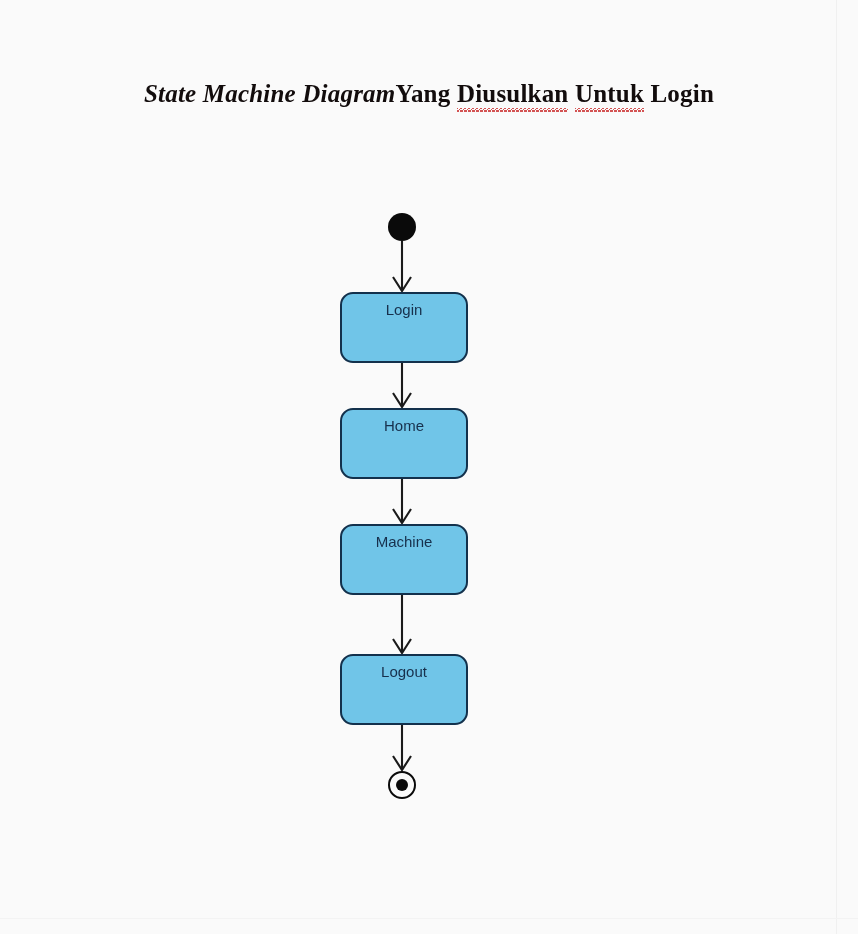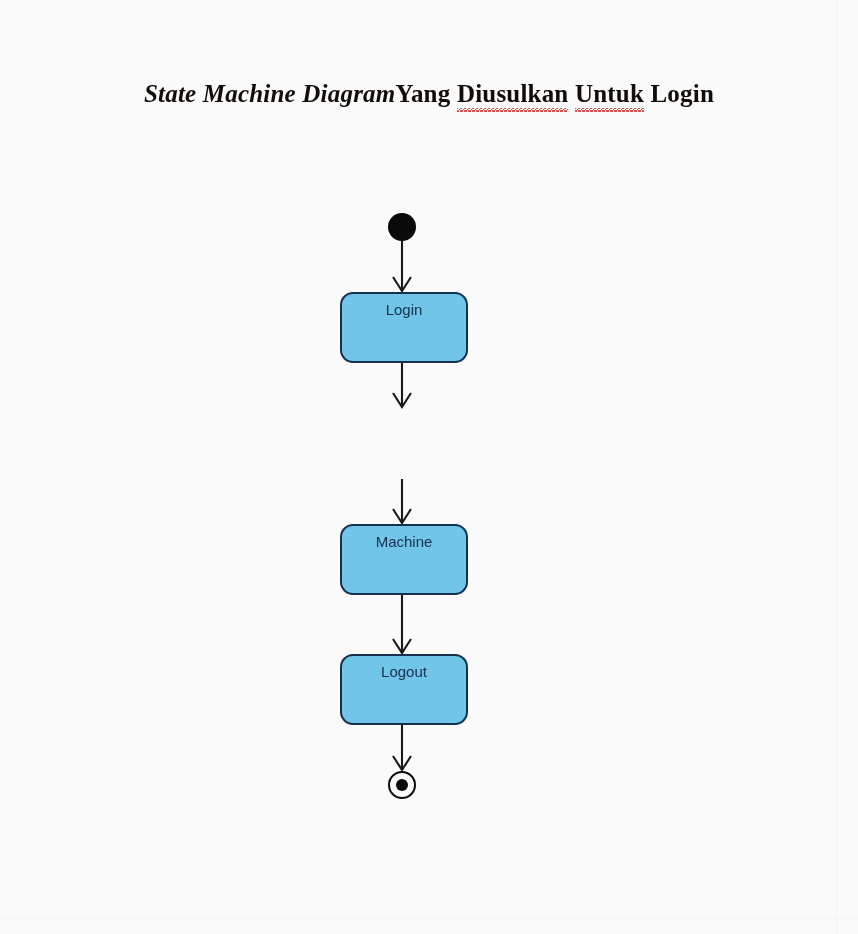--- a/index.html
+++ b/index.html
@@ -181,20 +181,23 @@
         <polyline points="393,756 402,770 411,756" stroke-width="2.1"></polyline>
       </g>
     </svg>
 
     <div id="initial-state"></div>
 
     <div class="state-node" style="left:340px; top:292px;">
       <span class="state-label">Login</span>
     </div>
 
+    <div class="state-node" style="left:340px; top:408px;">
+      <span class="state-label">Home</span>
+    </div>
 
     <div class="state-node" style="left:340px; top:524px;">
       <span class="state-label">Machine</span>
     </div>
 
     <div class="state-node" style="left:340px; top:654px;">
       <span class="state-label">Logout</span>
     </div>
 
     <div id="final-state">

